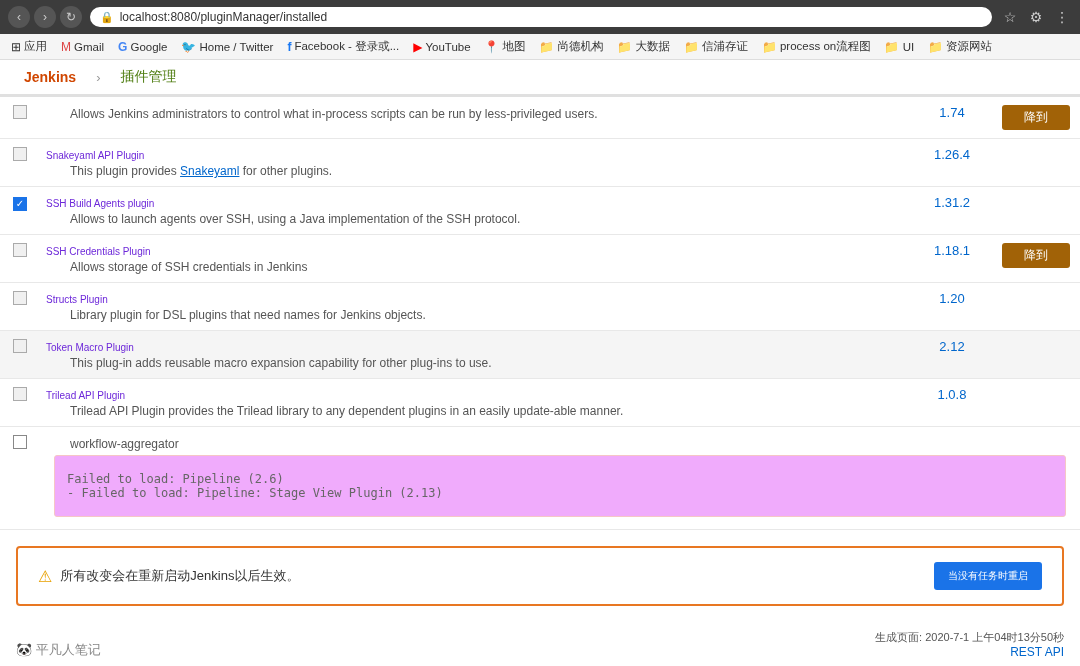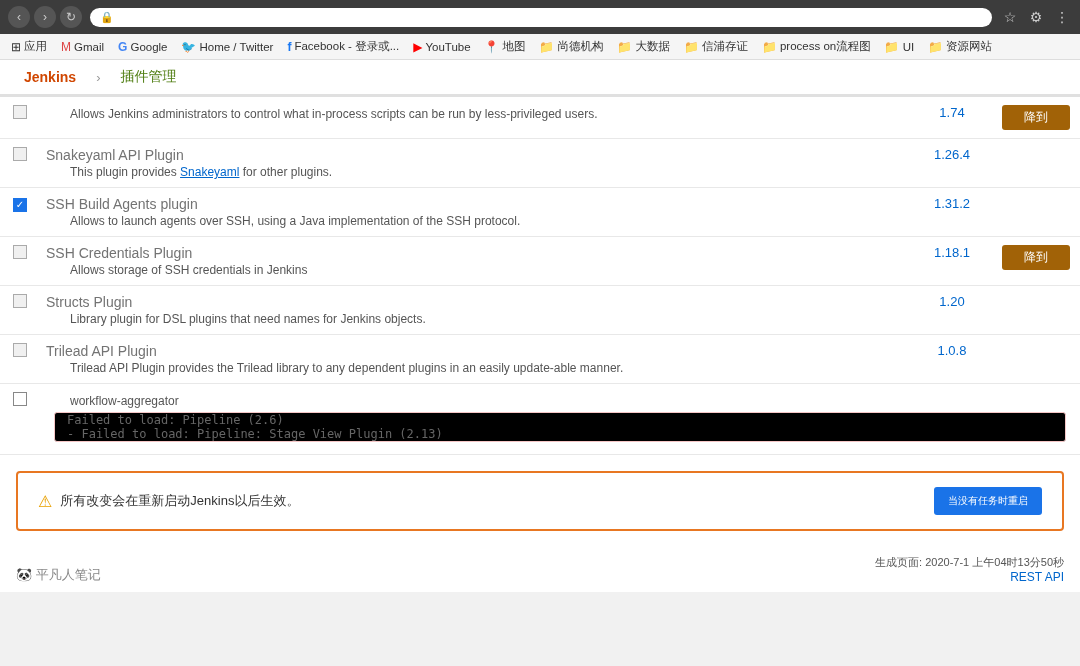--- a/index.html
+++ b/index.html
@@ -121,22 +121,22 @@
       color: #0066cc;
       font-size: 13px;
     }
     .plugin-cell-action {
       width: 80px;
       padding: 8px 10px;
       vertical-align: top;
       text-align: center;
     }
     .plugin-name {
-      color: #737373;
-      font-size: 14px;
+      color: #6d28d9;
+      font-size: 10px;
       font-weight: normal;
       text-decoration: none;
       cursor: pointer;
     }
     .plugin-desc {
       color: #555;
       font-size: 12px;
       margin-top: 2px;
       margin-left: 24px;
     }
@@ -170,24 +170,24 @@
       border: none;
       padding: 4px 22px;
       font-size: 12px;
       border-radius: 3px;
       cursor: pointer;
       white-space: nowrap;
     }
 
     
     .error-box {
-      background: #000000;
+      background: #f0abfc;
       border: 1px solid #f5c6c6;
       border-radius: 3px;
-      padding: 0 12px;
+      padding: 16px 12px;
       margin: 4px 8px;
       font-size: 12px;
       color: #666;
       font-family: monospace;
     }
 
     
     .notification-bar {
       margin: 16px;
       border: 2px solid #e87722;
@@ -247,20 +247,21 @@
 <body>
 
 <div class="browser-chrome">
   <div class="browser-nav-btns">
     <div class="nav-btn">‹</div>
     <div class="nav-btn">›</div>
     <div class="nav-btn">↻</div>
   </div>
   <div class="address-bar">
     <span class="lock-icon">🔒</span>
+    <span>localhost:8080/pluginManager/installed</span>
   </div>
   <div class="browser-actions">
     <div class="browser-action-btn">☆</div>
     <div class="browser-action-btn">⚙</div>
     <div class="browser-action-btn">⋮</div>
   </div>
 </div>
 
 <div class="bookmarks-bar">
   <div class="bookmark-item">
@@ -383,20 +384,31 @@
           <div class="cb-partial"></div>
         </td>
         <td class="plugin-cell-info">
           <div><a class="plugin-name">Structs Plugin</a></div>
           <div class="plugin-desc">Library plugin for DSL plugins that need names for Jenkins objects.</div>
         </td>
         <td class="plugin-cell-version">1.20</td>
         <td class="plugin-cell-action"></td>
       </tr>
 
+      <tr class="plugin-row highlighted">
+        <td class="plugin-cell-check">
+          <div class="cb-partial"></div>
+        </td>
+        <td class="plugin-cell-info">
+          <div><a class="plugin-name">Token Macro Plugin</a></div>
+          <div class="plugin-desc">This plug-in adds reusable macro expansion capability for other plug-ins to use.</div>
+        </td>
+        <td class="plugin-cell-version">2.12</td>
+        <td class="plugin-cell-action"></td>
+      </tr>
 
       <tr class="plugin-row">
         <td class="plugin-cell-check">
           <div class="cb-partial"></div>
         </td>
         <td class="plugin-cell-info">
           <div><a class="plugin-name">Trilead API Plugin</a></div>
           <div class="plugin-desc">Trilead API Plugin provides the Trilead library to any dependent plugins in an easily update-able manner.</div>
         </td>
         <td class="plugin-cell-version">1.0.8</td>

